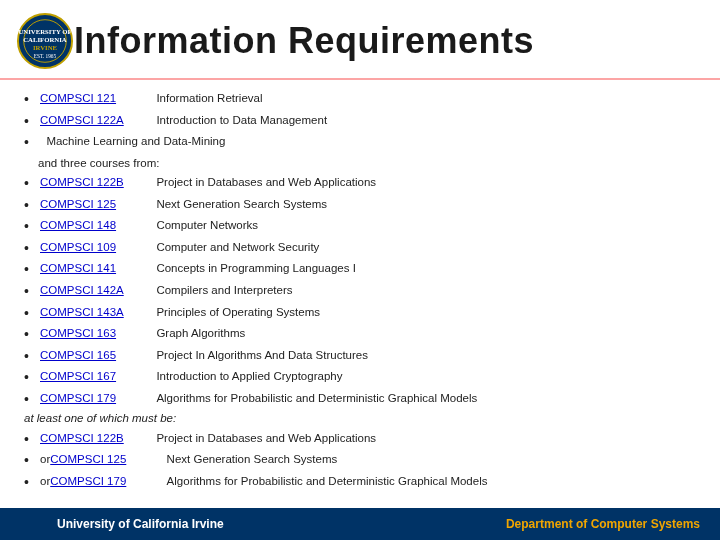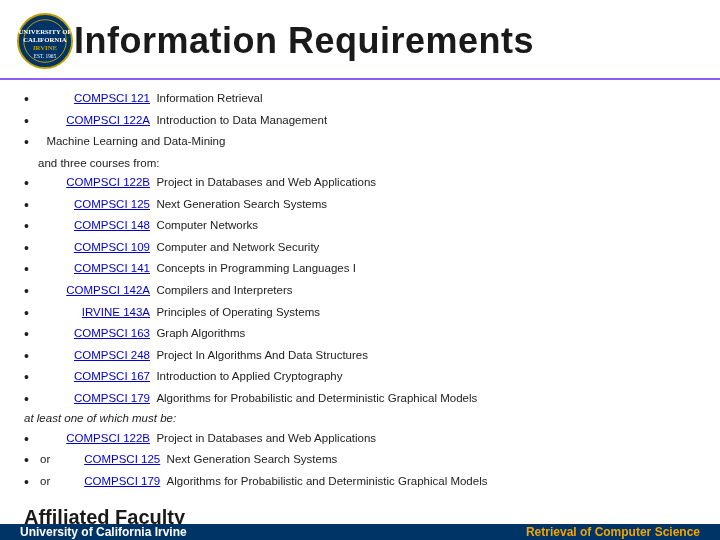--- a/index.html
+++ b/index.html
@@ -9,21 +9,21 @@
       font-family: Arial, sans-serif;
       background: #fff;
       overflow: hidden;
     }
 
     
     .header {
       display: flex;
       align-items: center;
       padding: 12px 20px 8px 16px;
-      border-bottom: 2px solid #8b5cf6;
+      border-bottom: 2px solid #fca5a5;
       background: #fff;
     }
     .header-title {
       font-size: 36px;
       font-weight: bold;
       color: #1a1a1a;
       letter-spacing: 0.5px;
     }
 
     
@@ -45,21 +45,20 @@
       line-height: 1.4;
       color: #222;
     }
     .course-code {
       color: #0000cc;
       text-decoration: underline;
       font-size: 11.5px;
       min-width: 110px;
       line-height: 1.4;
       cursor: pointer;
-      text-align: right;
     }
     .course-desc {
       font-size: 11.5px;
       line-height: 1.4;
       color: #222;
     }
     .section-text {
       font-size: 11.5px;
       line-height: 1.5;
       color: #222;
@@ -89,21 +88,22 @@
     }
 
     
     .footer {
       position: absolute;
       bottom: 0;
       left: 0;
       right: 0;
       display: flex;
       background: #003366;
-      height: 16px;
+      height: 32px;
+      padding-left: 37px;
     }
     .footer-left {
       flex: 1;
       display: flex;
       align-items: center;
       padding-left: 20px;
       color: #fff;
       font-size: 12px;
       font-weight: bold;
     }
@@ -186,31 +186,31 @@
       <span class="course-code">COMPSCI 141</span>
       <span class="course-desc">&nbsp;&nbsp;Concepts in Programming Languages I</span>
     </div>
       <div class="course-row">
       <span class="bullet">•</span>
       <span class="course-code">COMPSCI 142A</span>
       <span class="course-desc">&nbsp;&nbsp;Compilers and Interpreters</span>
     </div>
       <div class="course-row">
       <span class="bullet">•</span>
-      <span class="course-code">IRVINE 143A</span>
+      <span class="course-code">COMPSCI 143A</span>
       <span class="course-desc">&nbsp;&nbsp;Principles of Operating Systems</span>
     </div>
       <div class="course-row">
       <span class="bullet">•</span>
       <span class="course-code">COMPSCI 163</span>
       <span class="course-desc">&nbsp;&nbsp;Graph Algorithms</span>
     </div>
       <div class="course-row">
       <span class="bullet">•</span>
-      <span class="course-code">COMPSCI 248</span>
+      <span class="course-code">COMPSCI 165</span>
       <span class="course-desc">&nbsp;&nbsp;Project In Algorithms And Data Structures</span>
     </div>
       <div class="course-row">
       <span class="bullet">•</span>
       <span class="course-code">COMPSCI 167</span>
       <span class="course-desc">&nbsp;&nbsp;Introduction to Applied Cryptography</span>
     </div>
       <div class="course-row">
       <span class="bullet">•</span>
       <span class="course-code">COMPSCI 179</span>
@@ -243,14 +243,14 @@
 
 </div>
 
 <div class="affiliated-section">
   <div class="affiliated-title">Affiliated Faculty</div>
   <div class="affiliated-names">Carey, Li, Jain, Mehrotra</div>
 </div>
 
 <div class="footer">
   <div class="footer-left">University of California Irvine</div>
-  <div class="footer-right">Retrieval of Computer Science</div>
+  <div class="footer-right">Department of Computer Systems</div>
 </div>
 
 </body></html>

